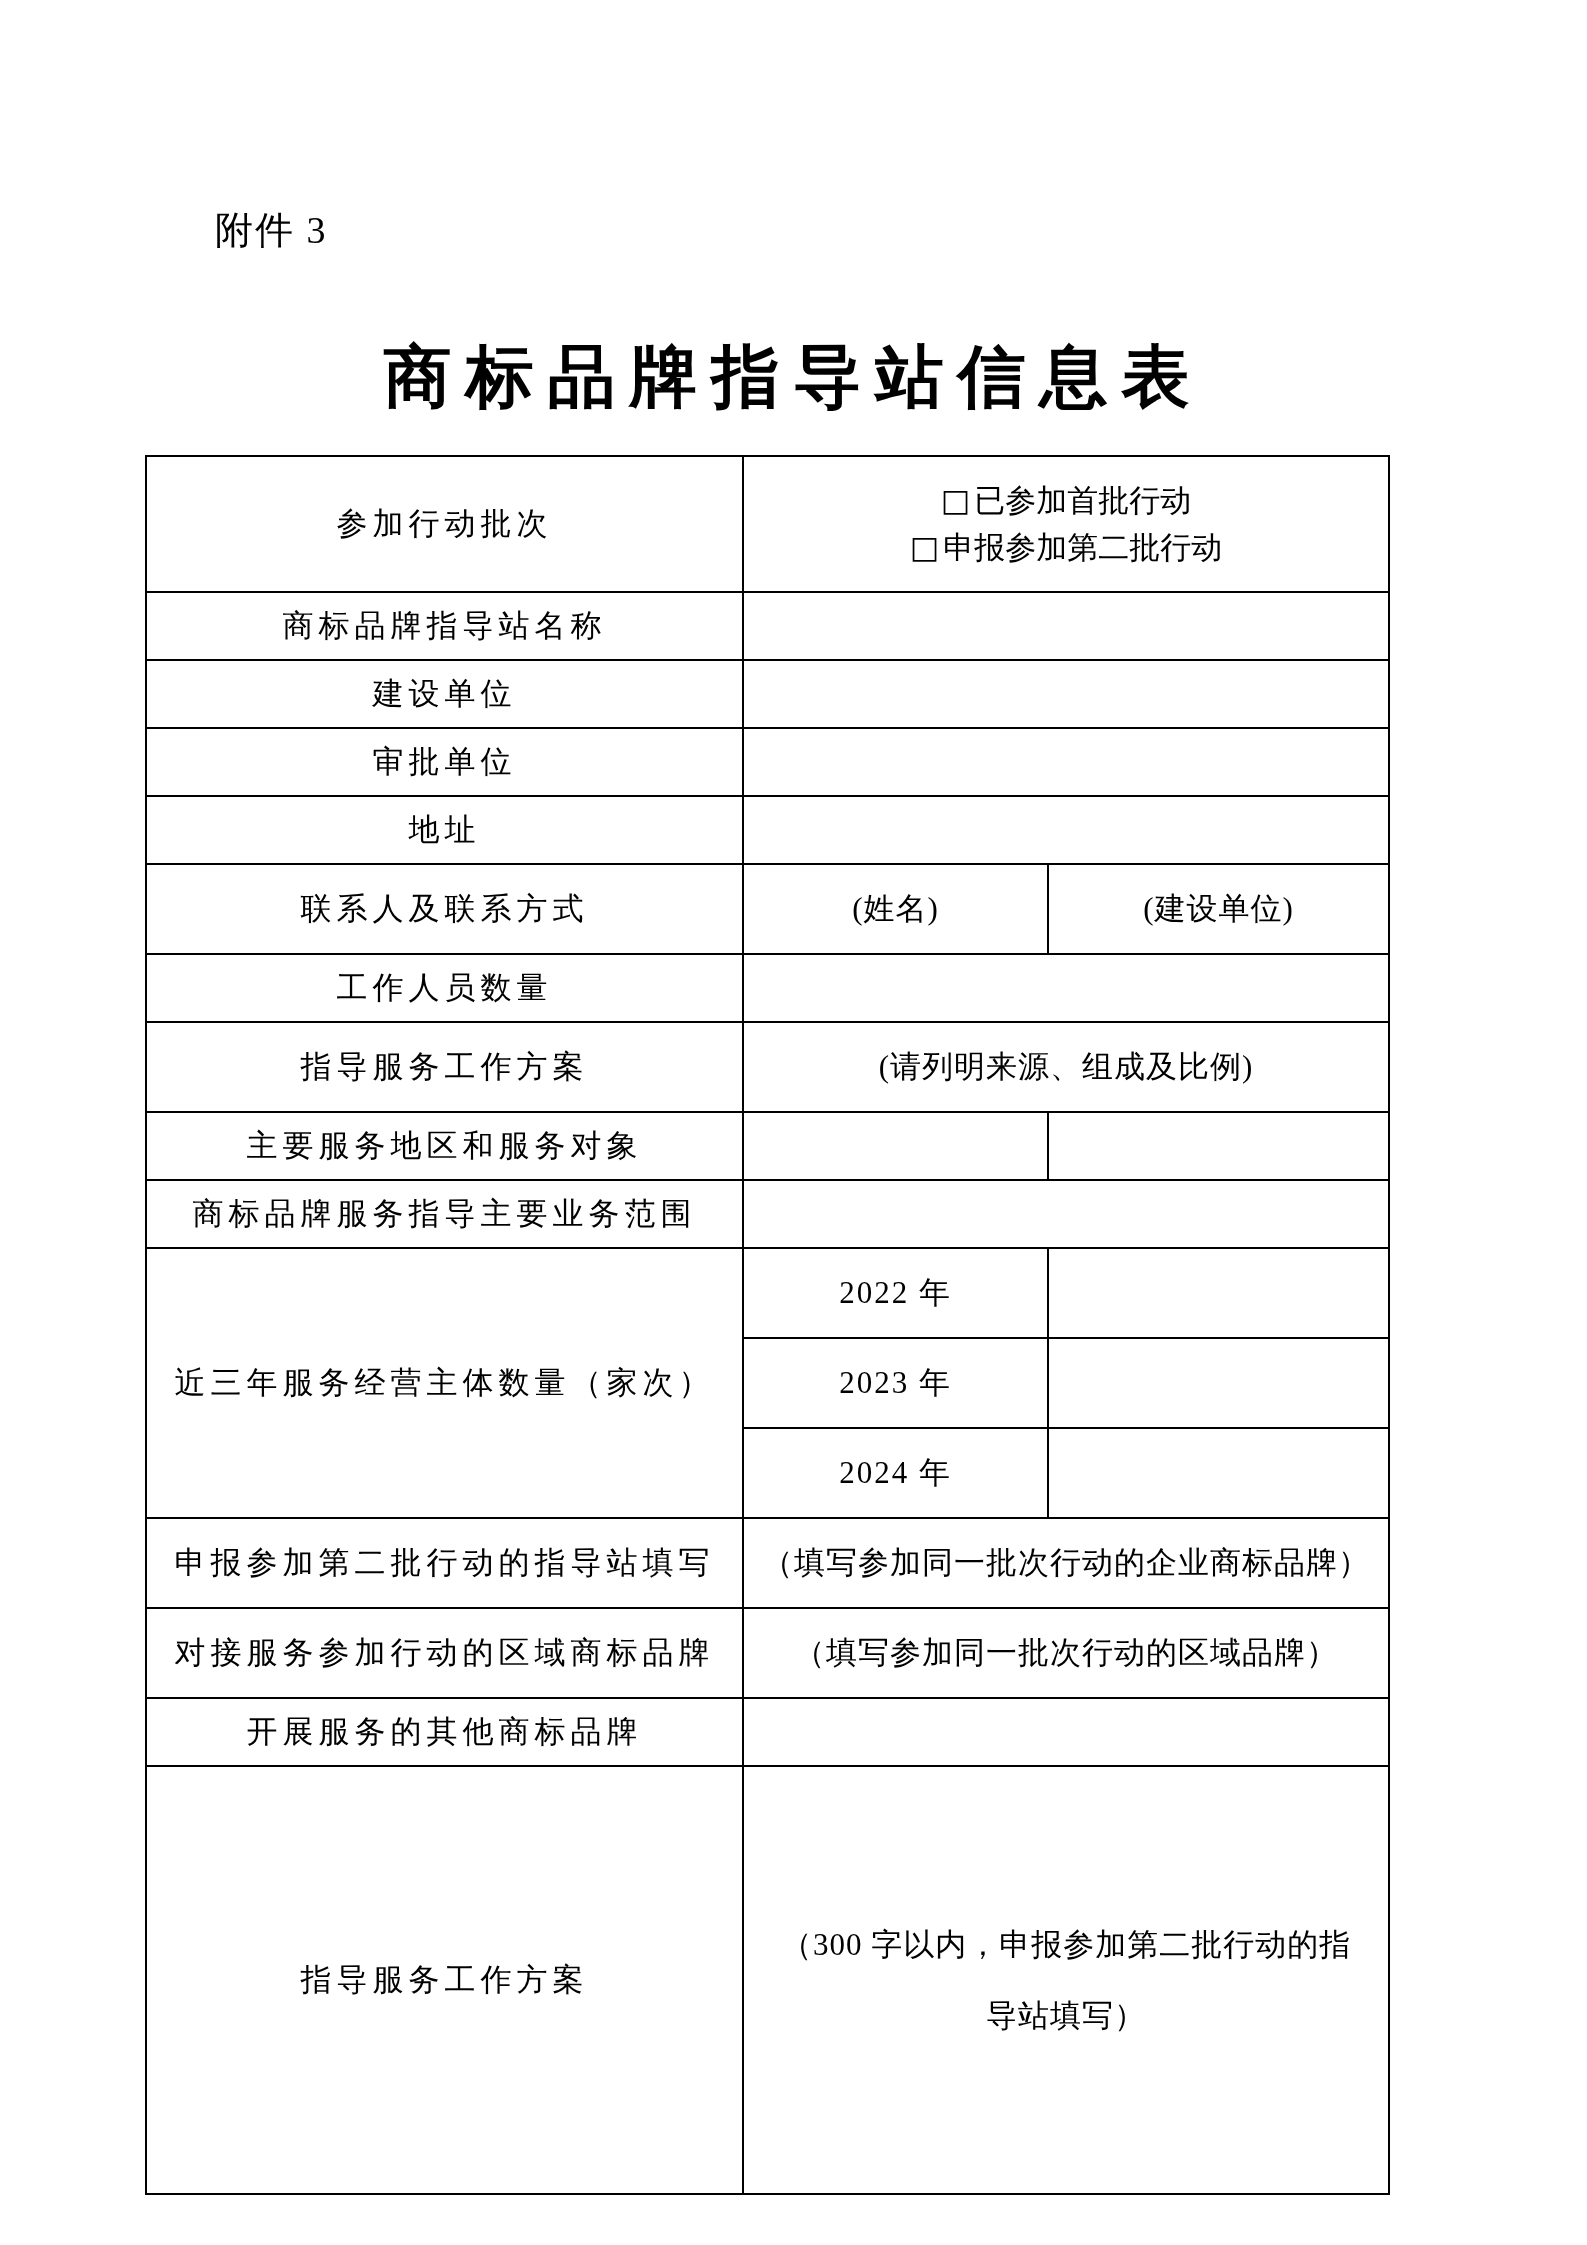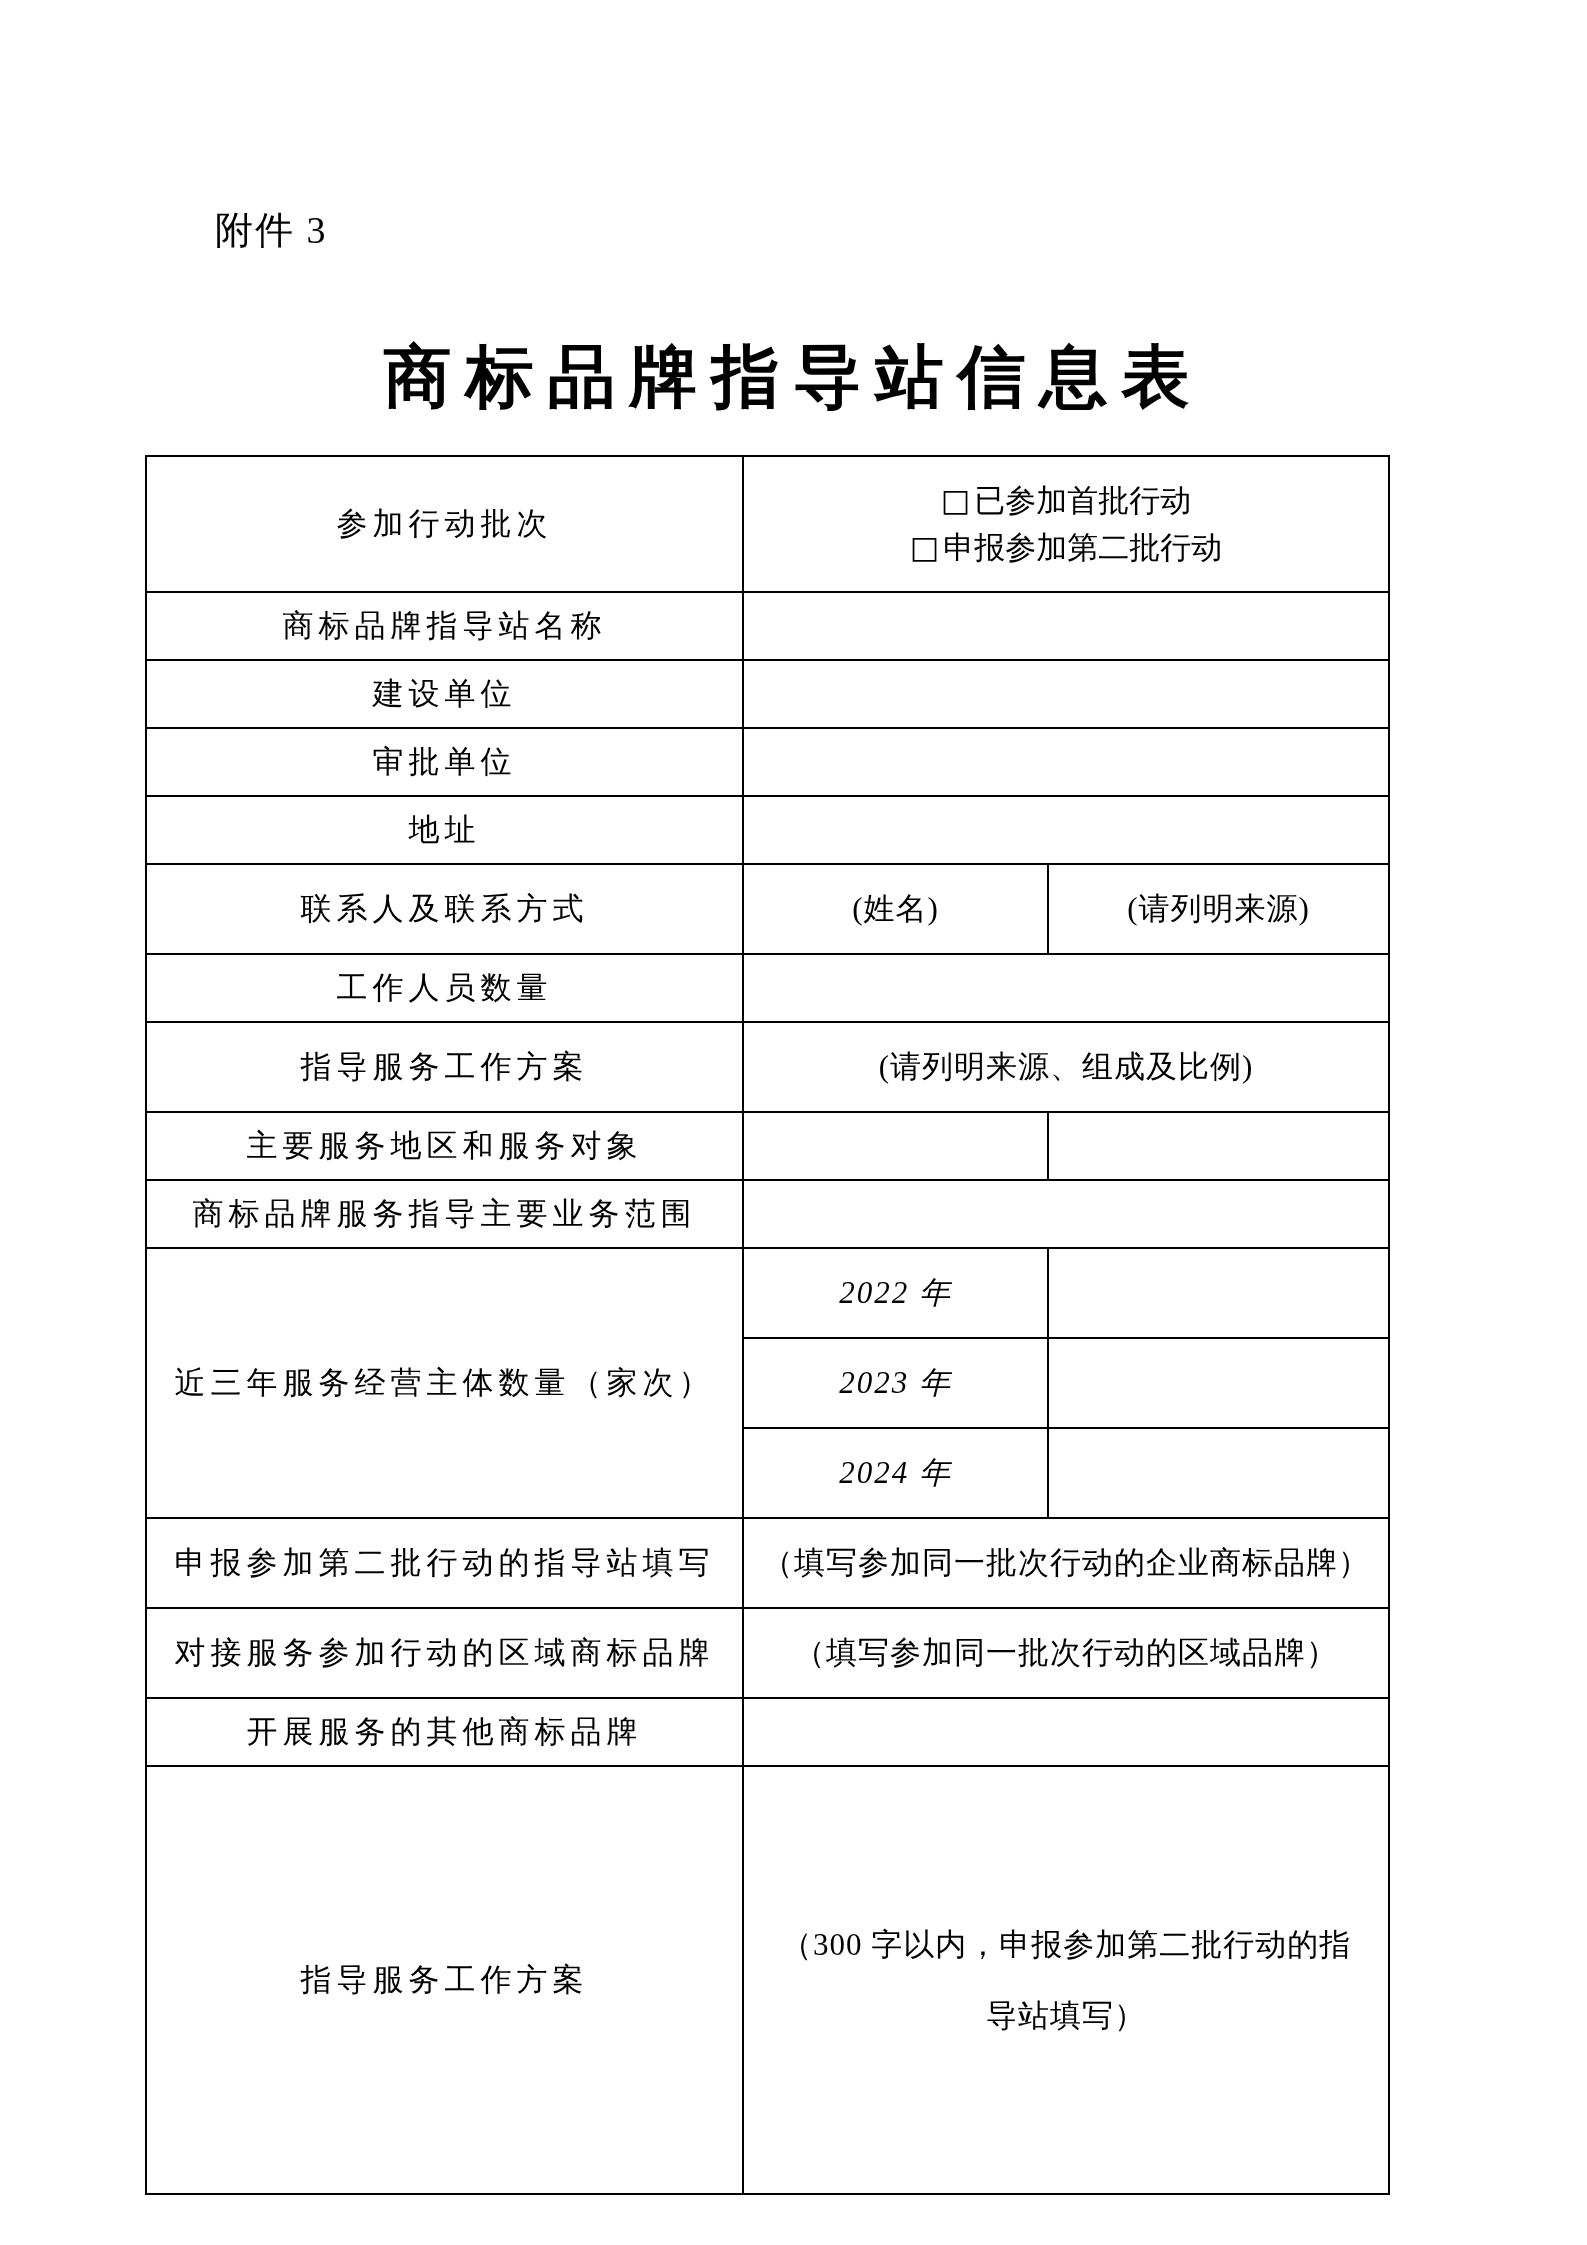--- a/index.html
+++ b/index.html
@@ -71,21 +71,21 @@
   .checkbox-glyph {
     display: inline-block;
     margin-right: 4px;
     font-family: "DejaVu Sans", sans-serif;
   }
   td.plan-hint-cell {
     padding: 2px 36px;
     letter-spacing: 1px;
     line-height: 2.3;
   }
-  .year-text { letter-spacing: 2px; white-space: nowrap; font-style: italic; }
+  .year-text { letter-spacing: 2px; white-space: nowrap; }
 </style>
 </head>
 <body>
 
 <div class="page">
 
   <div class="attachment-label">附件 3</div>
 
   <div class="doc-title">商标品牌指导站信息表</div>
 
@@ -121,21 +121,21 @@
     </tr>
 
     <tr class="r-std">
       <td class="label-cell">地址</td>
       <td colspan="2"></td>
     </tr>
 
     <tr class="r-std">
       <td class="label-cell">联系人及联系方式</td>
       <td class="hint-cell">(姓名)</td>
-      <td class="hint-cell">(请列明来源)</td>
+      <td class="hint-cell">(建设单位)</td>
     </tr>
 
     <tr class="r-std">
       <td class="label-cell">工作人员数量</td>
       <td colspan="2"></td>
     </tr>
 
     <tr class="r-std">
       <td class="label-cell">指导服务工作方案</td>
       <td colspan="2" class="hint-cell">(请列明来源、组成及比例)</td>

